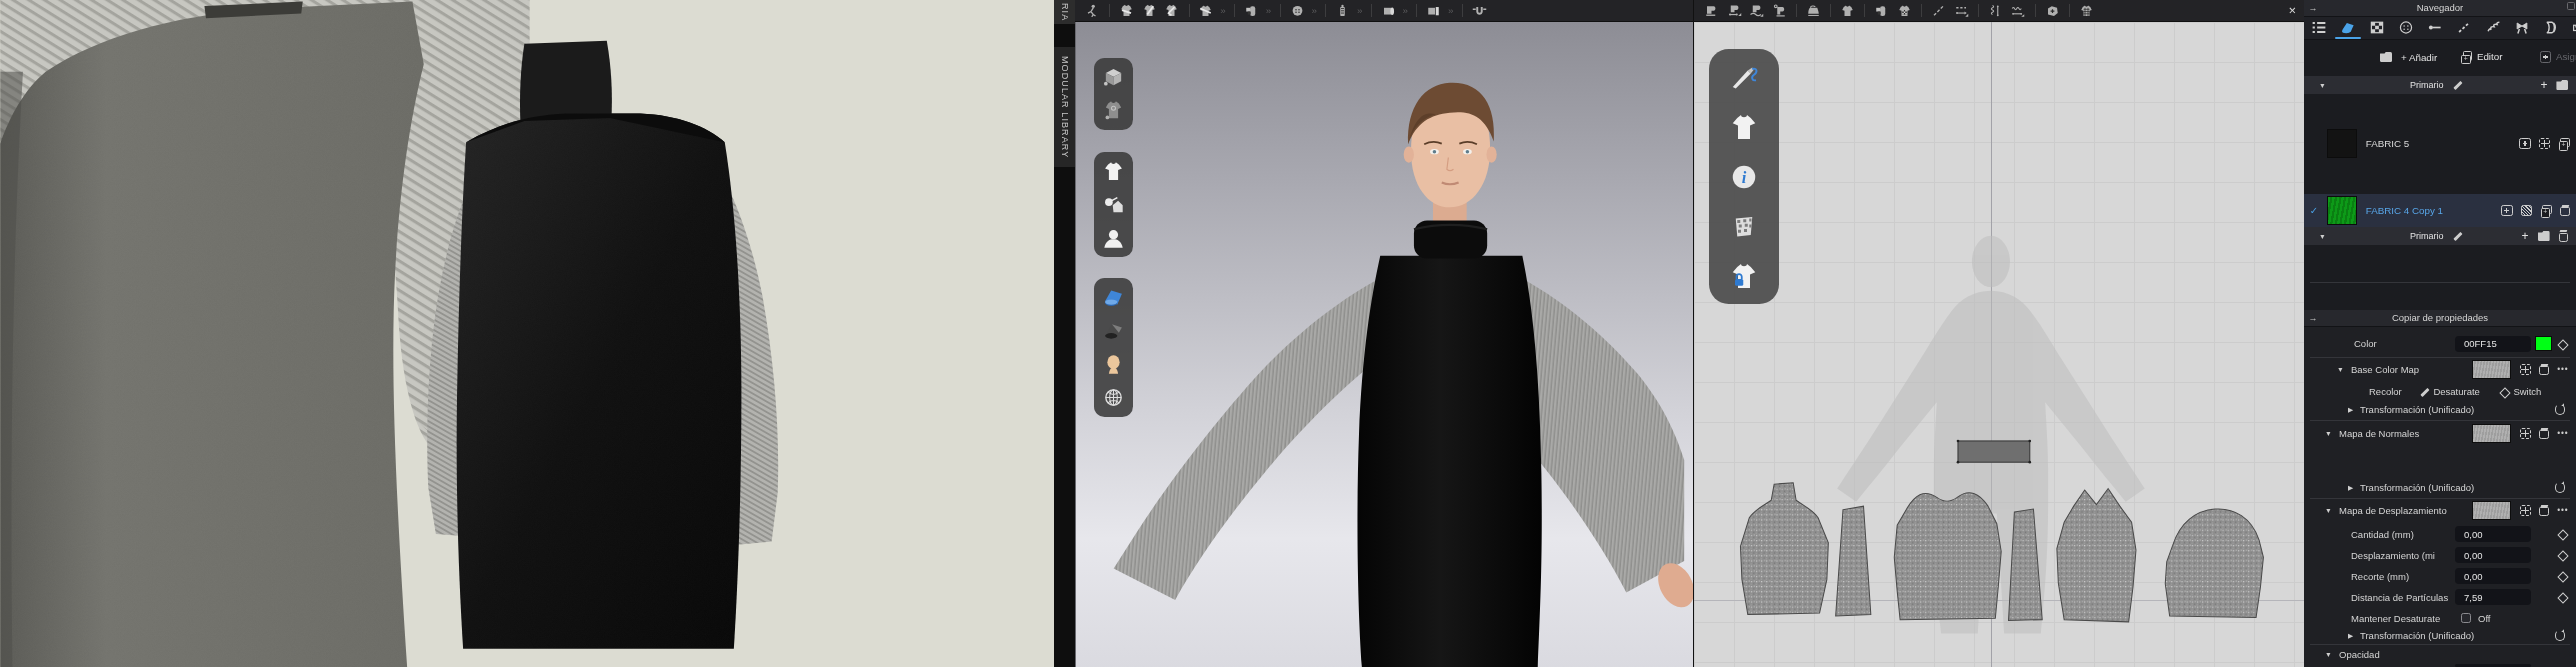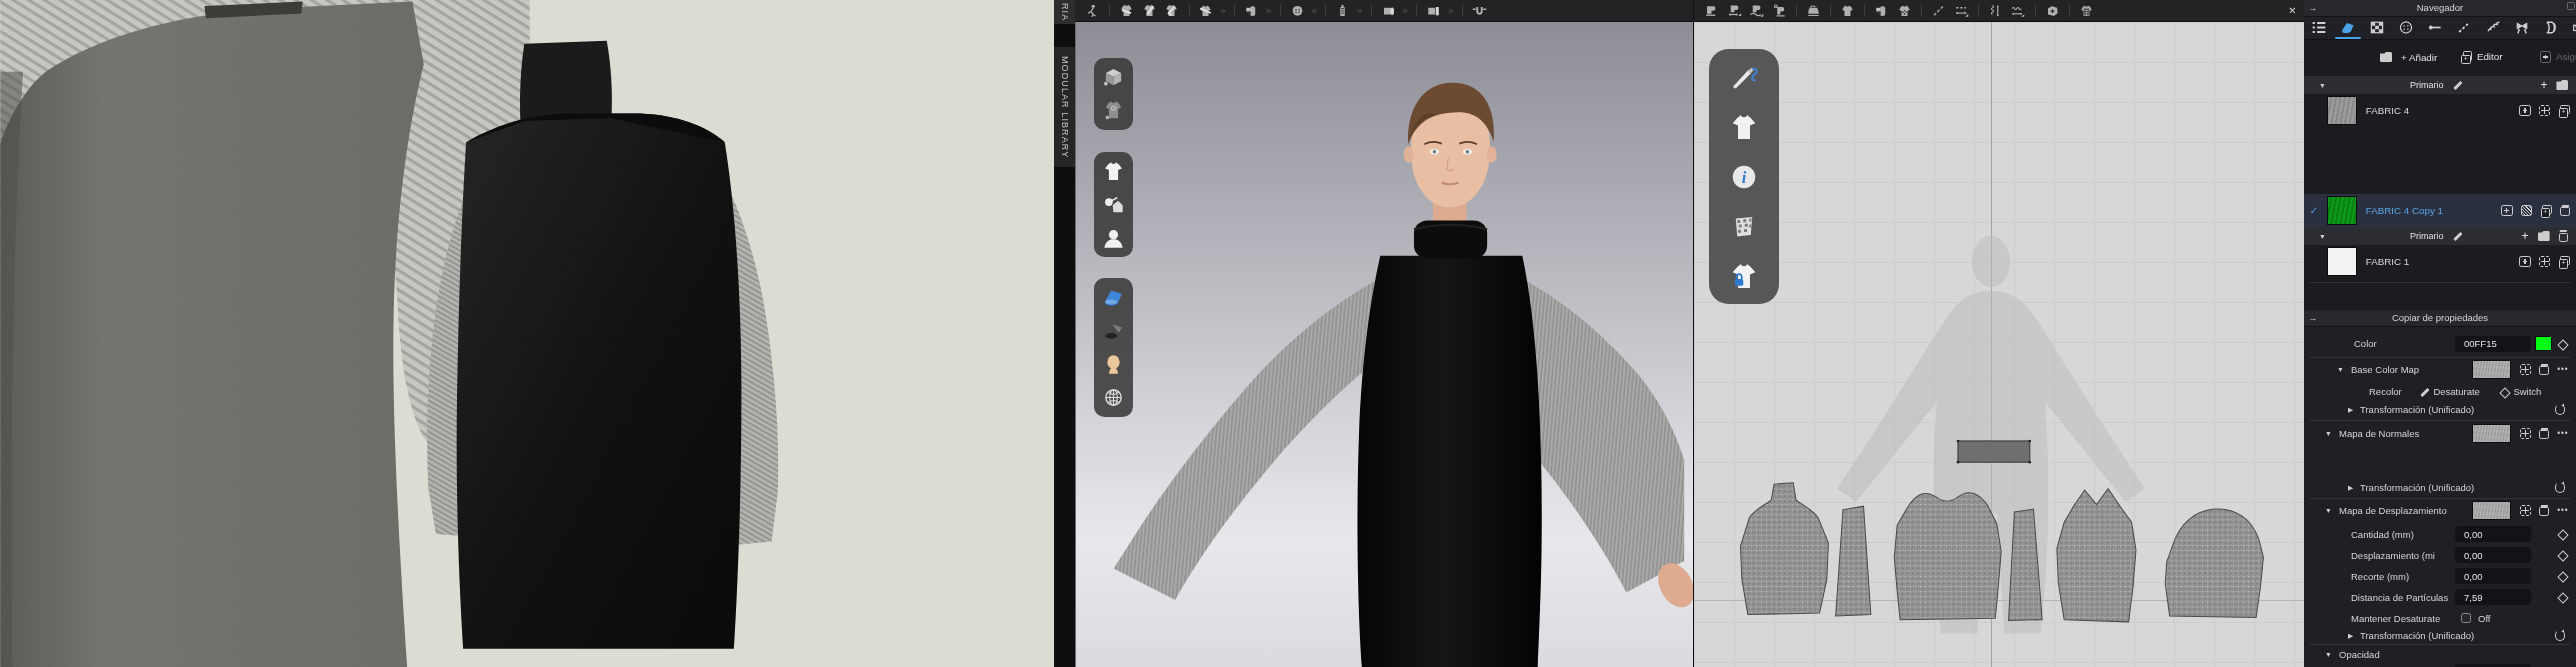--- a/index.html
+++ b/index.html
@@ -659,24 +659,24 @@
     <div class="grp-head" style="top:76px">
       <span class="tri">▼</span>
       <span class="gname">Primario</span>
       <span class="icpencil" style="position:absolute;left:148px"></span>
       <span class="gicons">
           <span class="icplus">+</span>
           <span class="icfolder"></span>
         </span>
     </div>
 
-    <div class="frow" style="top:94px">
+    <div class="frow" style="top:127px">
       <span class="check"></span>
-      <span class="swatch sw-gray"></span>
-      <span class="fname">FABRIC 4</span>
+      <span class="swatch sw-black"></span>
+      <span class="fname">FABRIC 5</span>
       <span class="ricons">
           <span class="icb plus"></span>
           <span class="icb quad"></span>
           <span class="iccopy"></span>
         </span>
     </div>
     <div class="frow sel" style="top:194px">
       <span class="check">✓</span>
       <span class="swatch sw-green"></span>
       <span class="fname sel">FABRIC 4 Copy 1</span>
@@ -691,30 +691,20 @@
     <div class="grp-head" style="top:227px">
       <span class="tri">▼</span>
       <span class="gname">Primario</span>
       <span class="icpencil" style="position:absolute;left:148px"></span>
       <span class="gicons">
           <span class="icplus">+</span>
           <span class="icfolder"></span>
           <span class="ictrash"></span>
         </span>
     </div>
-    <div class="frow" style="top:245px">
-      <span class="check"></span>
-      <span class="swatch sw-white"></span>
-      <span class="fname">FABRIC 1</span>
-      <span class="ricons">
-          <span class="icb plus"></span>
-          <span class="icb quad"></span>
-          <span class="iccopy"></span>
-        </span>
-    </div>
     <div class="hrline" style="top:282px"></div>
 
     <div class="props">
       <div class="props-title">
         <span class="arr">→</span>
         <span>Copiar de propiedades</span>
       </div>
 
       <div class="prow" style="top:23px;height:21px">
         <span class="plabel" style="position:absolute;left:50px">Color</span>

